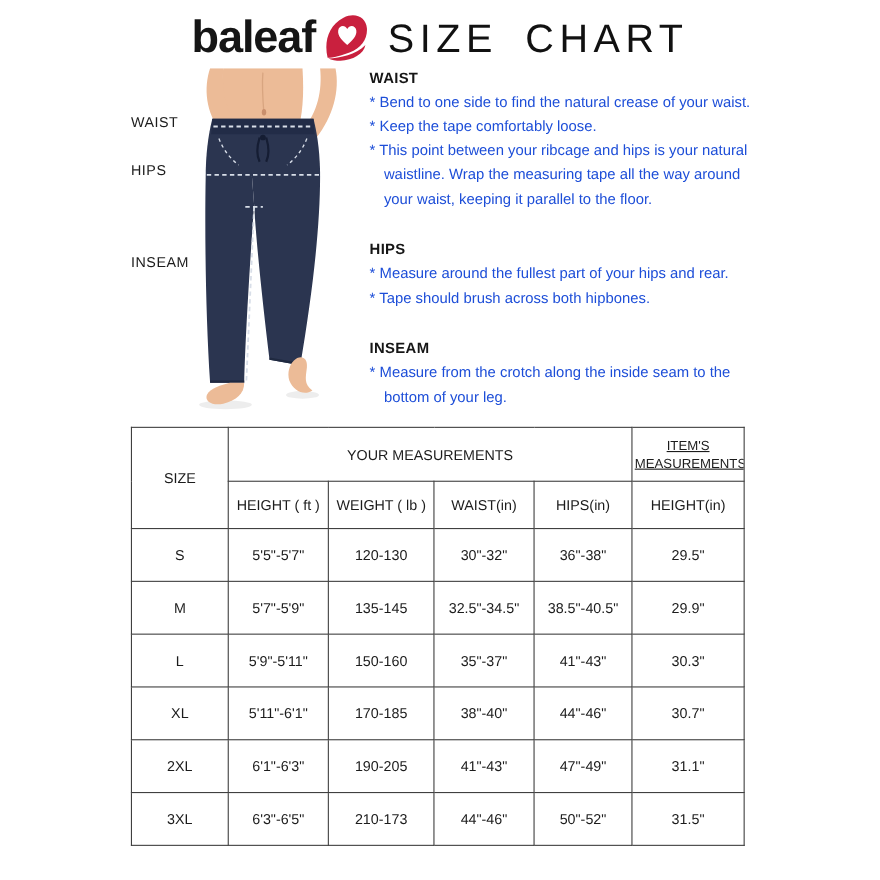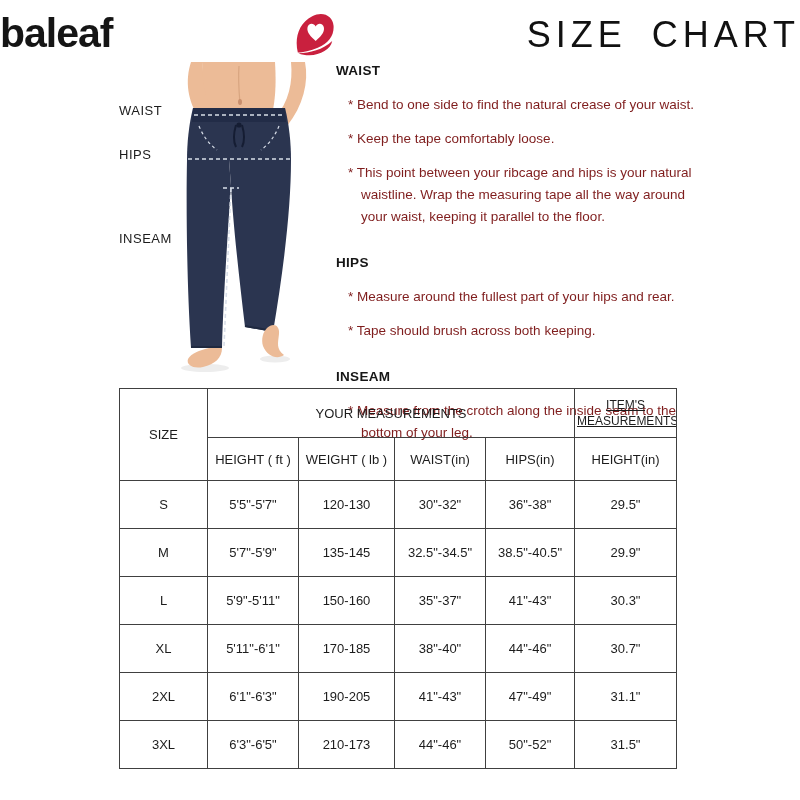--- a/index.html
+++ b/index.html
@@ -7,21 +7,21 @@
     --skin:#ECBB97; --stitch:#D8DEE8; --tborder:#404040;
   }
   html,body{margin:0;padding:0;}
   body{
     width:800px;height:800px;background:#ffffff;position:relative;overflow:hidden;
     font-family:"Liberation Sans","DejaVu Sans",sans-serif;color:var(--ink);
   }
   
   .hdr{
     position:absolute;top:10px;left:0;width:800px;height:50px;
-    display:flex;align-items:center;justify-content:space-between;gap:6px;
+    display:flex;align-items:center;justify-content:center;gap:6px;
   }
   .brand{
     font-size:41px;font-weight:700;letter-spacing:-1px;color:#151515;
     line-height:1;transform:translateY(-2px);
   }
   .leaf{width:44px;height:44px;transform:translateY(-1px);}
   .title{
     font-size:36px;font-weight:500;letter-spacing:5px;word-spacing:10px;
     color:#111;margin-left:10px;line-height:1;
   }
@@ -39,21 +39,21 @@
   .stitch{stroke:var(--stitch);stroke-width:1.6;fill:none;stroke-dasharray:4 3;}
   .stitch.thin{stroke-width:1.2;stroke-dasharray:3 3;}
   .shadow{fill:#ededed;}
   
   .instr{position:absolute;left:336px;top:60px;width:460px;}
   .instr .section{margin:0 0 24px 0;}
   .instr h3{
     margin:0;font-size:13.5px;font-weight:700;line-height:22px;letter-spacing:.3px;color:#161616;
   }
   .instr .bullet{
-    margin:12px;font-size:13.5px;line-height:22px;color:#7f1d1d;
+    margin:0;font-size:13.5px;line-height:22px;color:#1d4ed8;
     white-space:pre-line;padding-left:13px;text-indent:-13px;
   }
   
   .size-table{
     position:absolute;left:119px;top:388px;width:557px;
     border-collapse:collapse;table-layout:fixed;
   }
   .size-table th,.size-table td{
     border:1px solid var(--tborder);text-align:center;vertical-align:middle;
     font-size:13px;font-weight:400;color:#1c1c1c;padding:0 2px;overflow:hidden;
@@ -124,21 +124,21 @@
         <p class="bullet">* Keep the tape comfortably loose.</p>
         <p class="bullet">* This point between your ribcage and hips is your natural
 waistline. Wrap the measuring tape all the way around
 your waist, keeping it parallel to the floor.</p>
       </div>
   </div>
   <div class="section">
     <h3>HIPS</h3>
     <div>
         <p class="bullet">* Measure around the fullest part of your hips and rear.</p>
-        <p class="bullet">* Tape should brush across both keeping.</p>
+        <p class="bullet">* Tape should brush across both hipbones.</p>
       </div>
   </div>
   <div class="section">
     <h3>INSEAM</h3>
     <div>
         <p class="bullet">* Measure from the crotch along the inside seam to the
 bottom of your leg.</p>
       </div>
   </div>
 </div>

